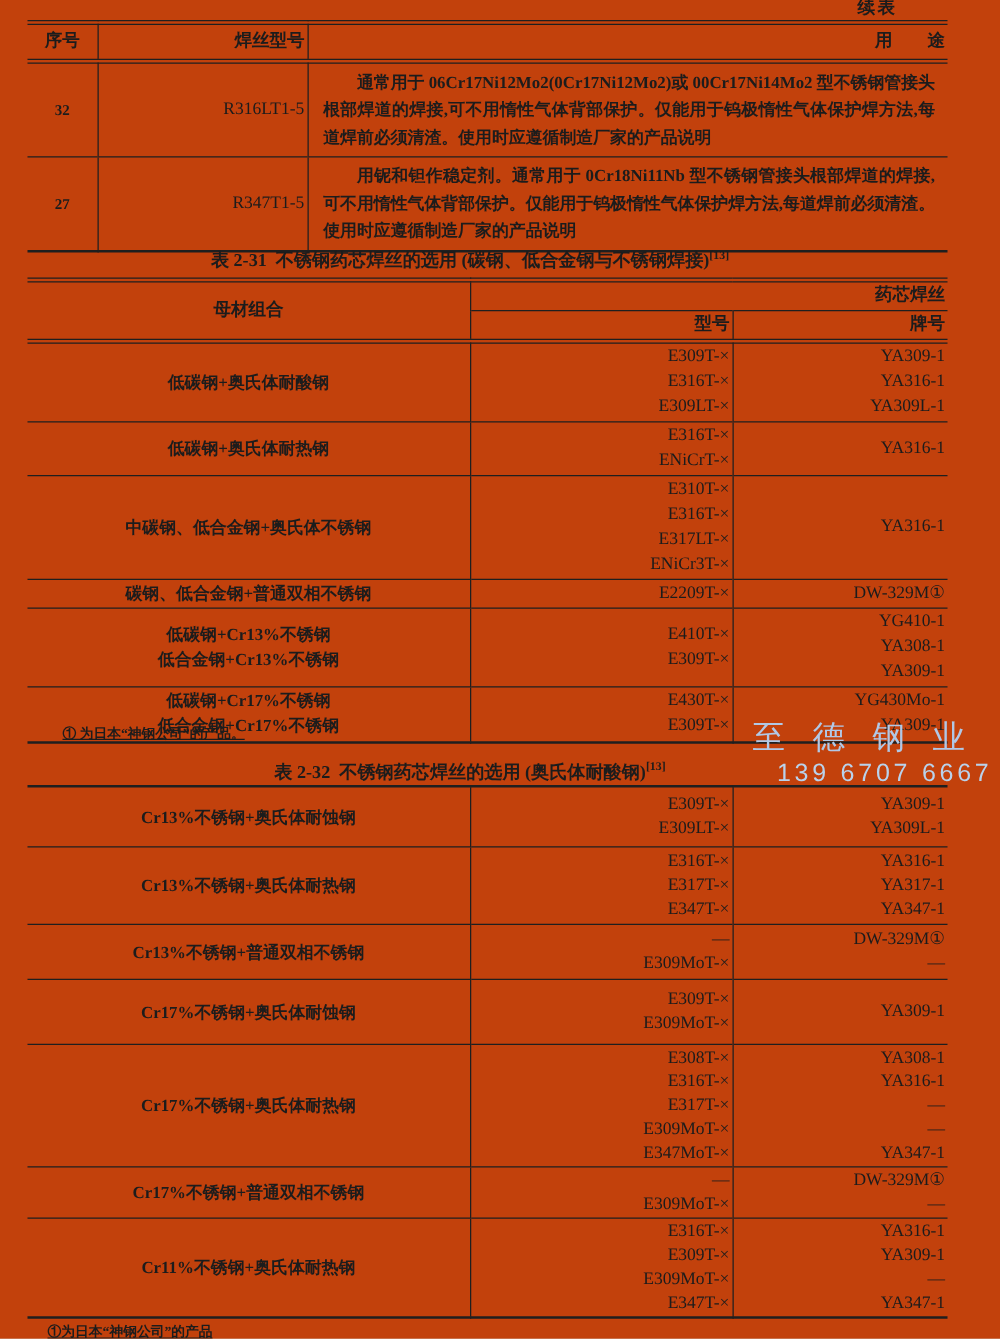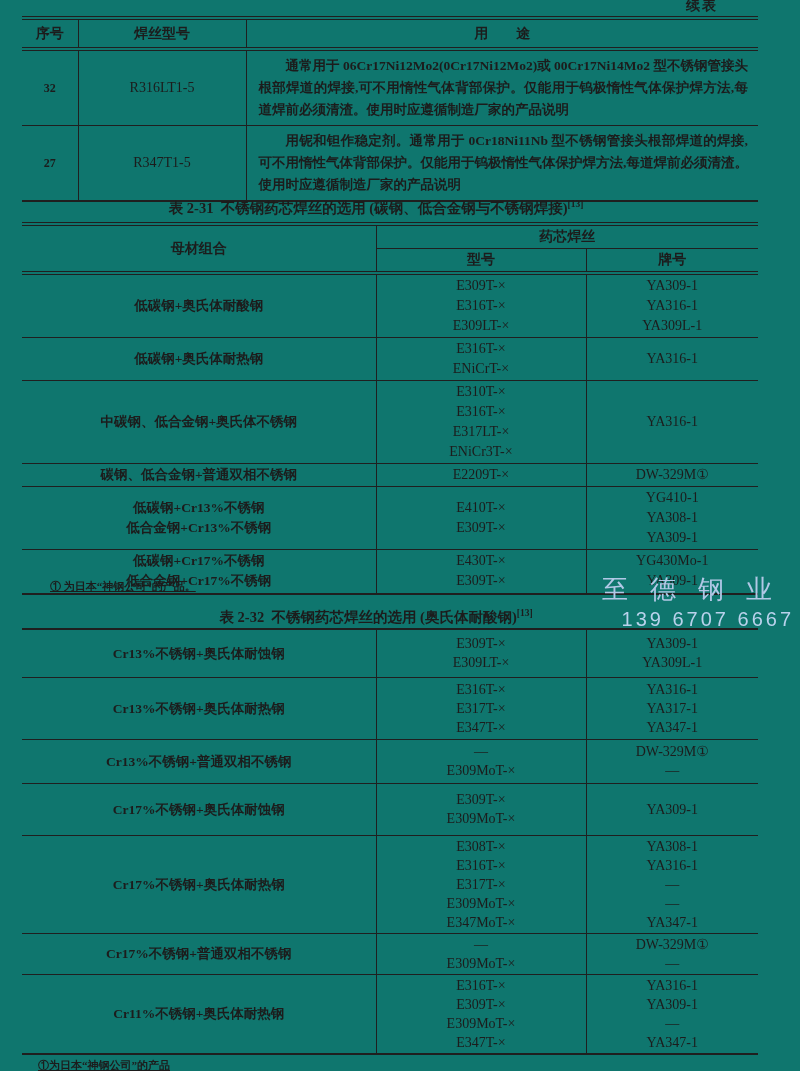--- a/index.html
+++ b/index.html
@@ -1,34 +1,34 @@
 <!DOCTYPE html>
 <html><head>
 <meta charset="utf-8">
 <style>
   * { margin:0; padding:0; box-sizing:border-box; }
   html,body { width:800px; height:1071px; overflow:hidden; }
   body { background:#d8d6d0; }
   .page {
     position:relative; width:800px; height:1071px; overflow:hidden;
-    background:#0f766e;
+    background:#c2410c;
     font-family:"Liberation Serif","DejaVu Serif",serif;
     color:#1c1c1c;
   }
   .cont-label {
     position:absolute; top:-3px; left:686px;
     font-size:14px; font-weight:700; letter-spacing:2px;
   }
   table { position:absolute; left:22px; width:736px; border-collapse:collapse; table-layout:fixed; }
   th,td {
     text-align:center; vertical-align:middle;
     white-space:pre-line; font-weight:600;
     font-size:12px; line-height:20px; padding:1px 2px;
   }
-  .vl { border-left:1.5px solid #1f1f1f; }
+  .vl { border-left:1.5px solid #1f1f1f;text-align:right; }
   
   .t1 { top:16px; border-top:4px double #1f1f1f; border-bottom:2px solid #1f1f1f; }
   .t1 .head-row { height:31px; border-bottom:4px double #1f1f1f; }
   .t1 .head-row th { font-size:14px; }
   .t1 .data-row { height:65px; }
   .t1 .data-row + .data-row { border-top:1.5px solid #1f1f1f; }
   .t1 .code { font-weight:400; font-size:14px; }
   .t1 .usage {
     text-align:justify; text-indent:2em; font-size:13.5px;
     line-height:22px; padding:4px 10px 4px 12px;margin-left:36px;

